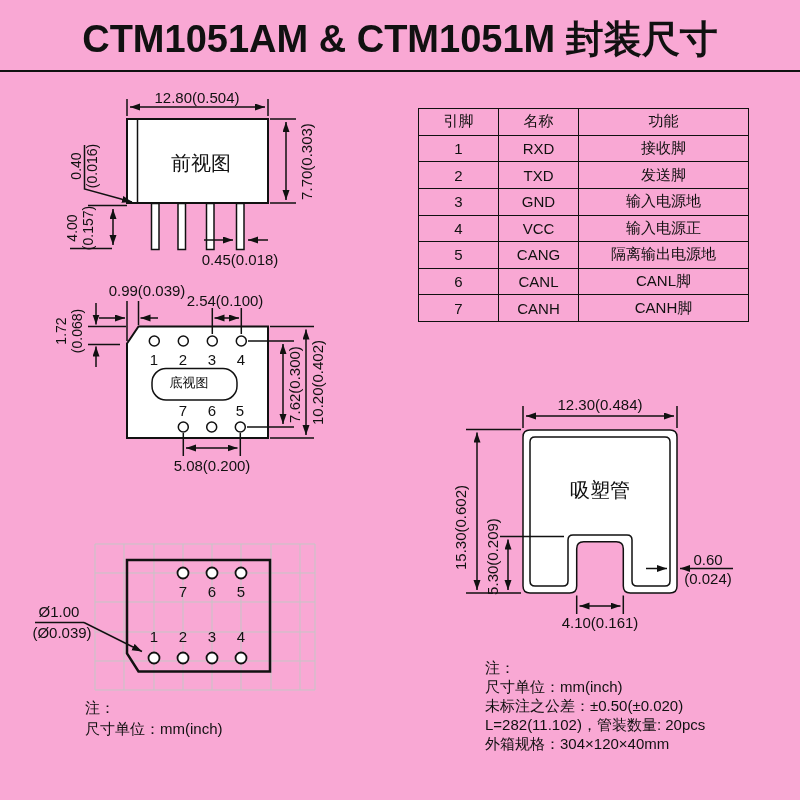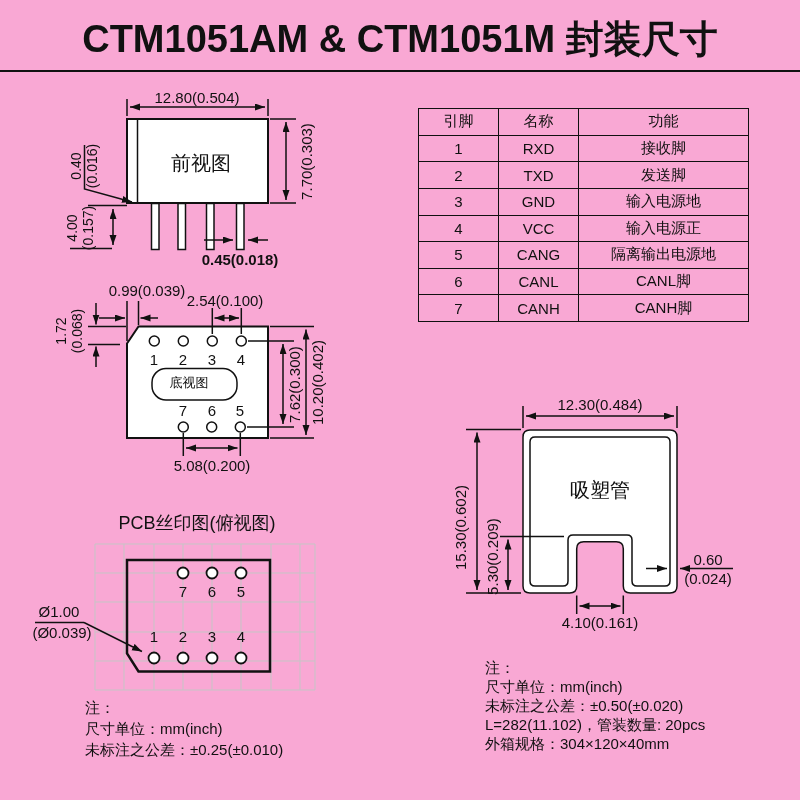--- a/index.html
+++ b/index.html
@@ -147,21 +147,21 @@
   <div class="viewlabel" style="left:151px;top:150px;width:100px;">前视图</div>
   <div class="dim rot" style="left:251px;top:153px;width:110px;">7.70(0.303)</div>
   <div class="abs rot rot2 ctr" style="left:59px;top:150px;width:50px;height:32px;">
     <span>0.40</span>
     <span>(0.016)</span>
   </div>
   <div class="abs rot rot2 ctr" style="left:52px;top:212px;width:56px;height:32px;">
     <span>4.00</span>
     <span>(0.157)</span>
   </div>
-  <div class="dim" style="left:170px;top:251px;width:140px;font-weight:bold;">0.45(0.018)</div>
+  <div class="dim" style="left:170px;top:251px;width:140px;">0.45(0.018)</div>
 
   <div class="dim" style="left:82px;top:282px;width:130px;">0.99(0.039)</div>
   <div class="dim" style="left:160px;top:292px;width:130px;">2.54(0.100)</div>
   <div class="abs rot rot2 ctr" style="left:39px;top:315px;width:60px;height:32px;">
     <span>1.72</span>
     <span>(0.068)</span>
   </div>
   <div class="pinnum" style="left:144px;top:351px;">1</div>
   <div class="pinnum" style="left:173px;top:351px;">2</div>
   <div class="pinnum" style="left:202px;top:351px;">3</div>
@@ -225,35 +225,33 @@
     </table>
 
   <div class="dim" style="left:525px;top:396px;width:150px;">12.30(0.484)</div>
   <div class="viewlabel" style="left:555px;top:477px;width:90px;">吸塑管</div>
   <div class="dim rot" style="left:410px;top:519px;width:100px;">15.30(0.602)</div>
   <div class="dim rot" style="left:446px;top:548px;width:92px;">5.30(0.209)</div>
   <div class="dim" style="left:678px;top:551px;width:60px;">0.60</div>
   <div class="dim" style="left:673px;top:570px;width:70px;">(0.024)</div>
   <div class="dim" style="left:535px;top:614px;width:130px;">4.10(0.161)</div>
 
-  <div class="dim" style="left:87px;top:511px;width:220px;font-size:18px;">PCB丝印图(俯视图)</div>
   <div class="pinnum" style="left:173px;top:583px;">7</div>
   <div class="pinnum" style="left:202px;top:583px;">6</div>
   <div class="pinnum" style="left:231px;top:583px;">5</div>
   <div class="pinnum" style="left:144px;top:628px;">1</div>
   <div class="pinnum" style="left:173px;top:628px;">2</div>
   <div class="pinnum" style="left:202px;top:628px;">3</div>
   <div class="pinnum" style="left:231px;top:628px;">4</div>
   <div class="dim" style="left:24px;top:603px;width:70px;">Ø1.00</div>
   <div class="dim" style="left:17px;top:624px;width:90px;">(Ø0.039)</div>
 
   <div class="notes" style="left:85px;top:697px;line-height:21px;">
     <div>注：</div>
     <div>尺寸单位：mm(inch)</div>
-    <div>未标注之公差：±0.25(±0.010)</div>
   </div>
   <div class="notes" style="left:485px;top:658px;line-height:19px;">
     <div>注：</div>
     <div>尺寸单位：mm(inch)</div>
     <div>未标注之公差：±0.50(±0.020)</div>
     <div>L=282(11.102)，管装数量: 20pcs</div>
     <div>外箱规格：304×120×40mm</div>
   </div>
 
 </div>

